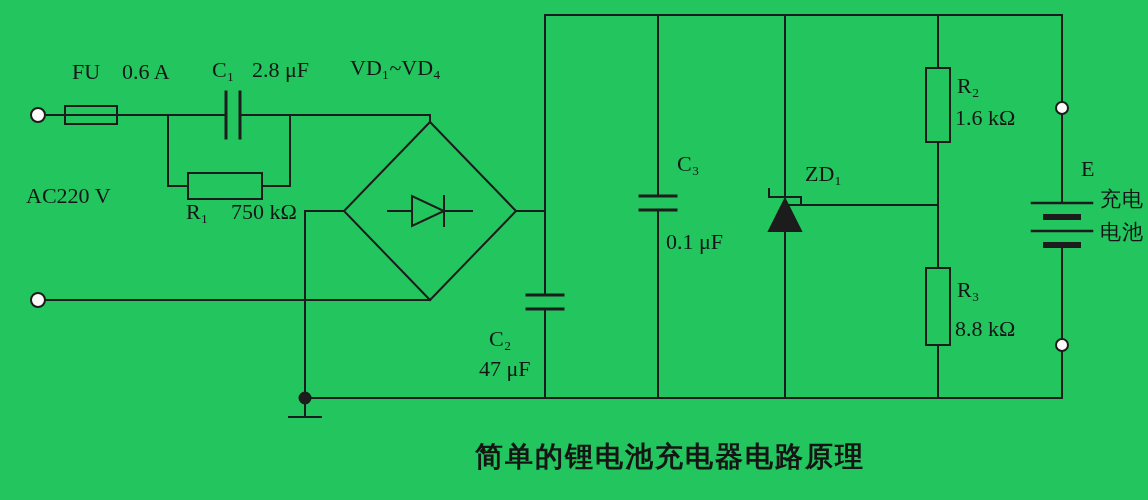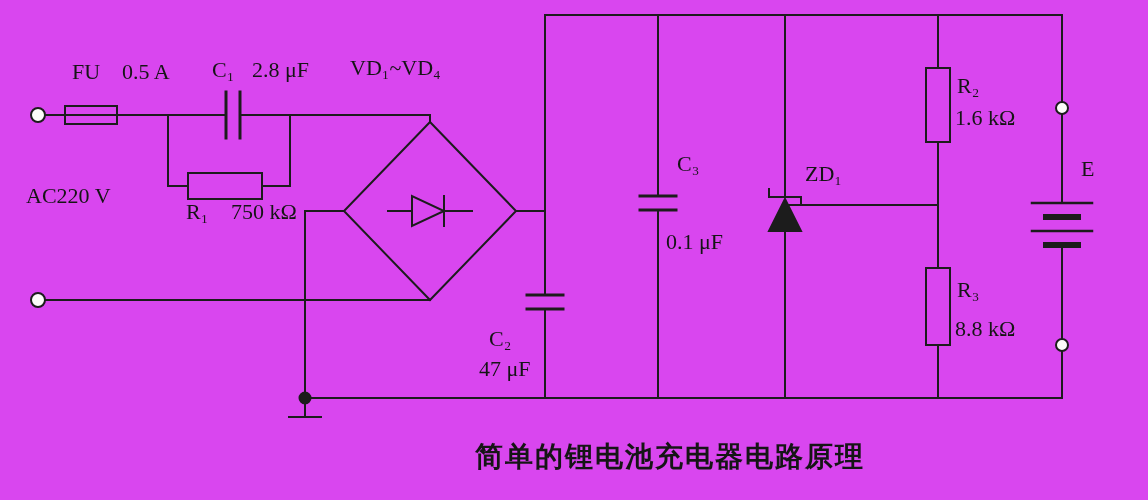--- a/index.html
+++ b/index.html
@@ -1,18 +1,18 @@
 <!DOCTYPE html>
 <html><head>
 <meta charset="utf-8">
 <style>
   html,body{margin:0;padding:0}
   .stage{
     position:relative;width:1148px;height:500px;
-    background:#d946ef;overflow:hidden;
+    background:#22c55e;overflow:hidden;
     font-family:"Liberation Serif","DejaVu Serif",serif;color:#151515;
   }
   .stage svg{position:absolute;left:0;top:0}
   .lbl{position:absolute;font-size:22px;white-space:nowrap;line-height:1.1}
   .title{
     position:absolute;left:340px;top:438px;width:660px;text-align:center;
     font-family:Liberation Mono, monospace;
     font-weight:bold;font-size:28px;letter-spacing:2px;
   }
   .cjk-wrap{white-space:normal;width:48px;line-height:1.55;font-size:21px;letter-spacing:1px}
@@ -93,33 +93,34 @@
       <g>
         <circle cx="305" cy="398" r="5.5" fill="#1c1c1c"></circle>
         <path d="M305 398 V417"></path>
         <path d="M289 417 H321"></path>
       </g>
 
     </g>
   </svg>
 
   <div class="lbl" style="left:72px;top:60px">FU</div>
-  <div class="lbl" style="left:122px;top:60px">0.5 A</div>
+  <div class="lbl" style="left:122px;top:60px">0.6 A</div>
   <div class="lbl" style="left:212px;top:58px">C₁</div>
   <div class="lbl" style="left:252px;top:58px">2.8 μF</div>
   <div class="lbl" style="left:26px;top:184px">AC220 V</div>
   <div class="lbl" style="left:186px;top:200px">R₁</div>
   <div class="lbl" style="left:231px;top:200px">750 kΩ</div>
   <div class="lbl" style="left:350px;top:56px">VD₁~VD₄</div>
   <div class="lbl" style="left:489px;top:327px">C₂</div>
   <div class="lbl" style="left:479px;top:357px">47 μF</div>
   <div class="lbl" style="left:677px;top:152px">C₃</div>
   <div class="lbl" style="left:666px;top:230px">0.1 μF</div>
   <div class="lbl" style="left:805px;top:162px">ZD₁</div>
   <div class="lbl" style="left:957px;top:74px">R₂</div>
   <div class="lbl" style="left:955px;top:106px">1.6 kΩ</div>
   <div class="lbl" style="left:957px;top:278px">R₃</div>
   <div class="lbl" style="left:955px;top:317px">8.8 kΩ</div>
   <div class="lbl" style="left:1081px;top:157px">E</div>
+  <div class="lbl cjk-wrap" style="left:1100px;top:183px">充电电池</div>
 
   <div class="title">简单的锂电池充电器电路原理</div>
 
 </div>
 
 </body></html>

